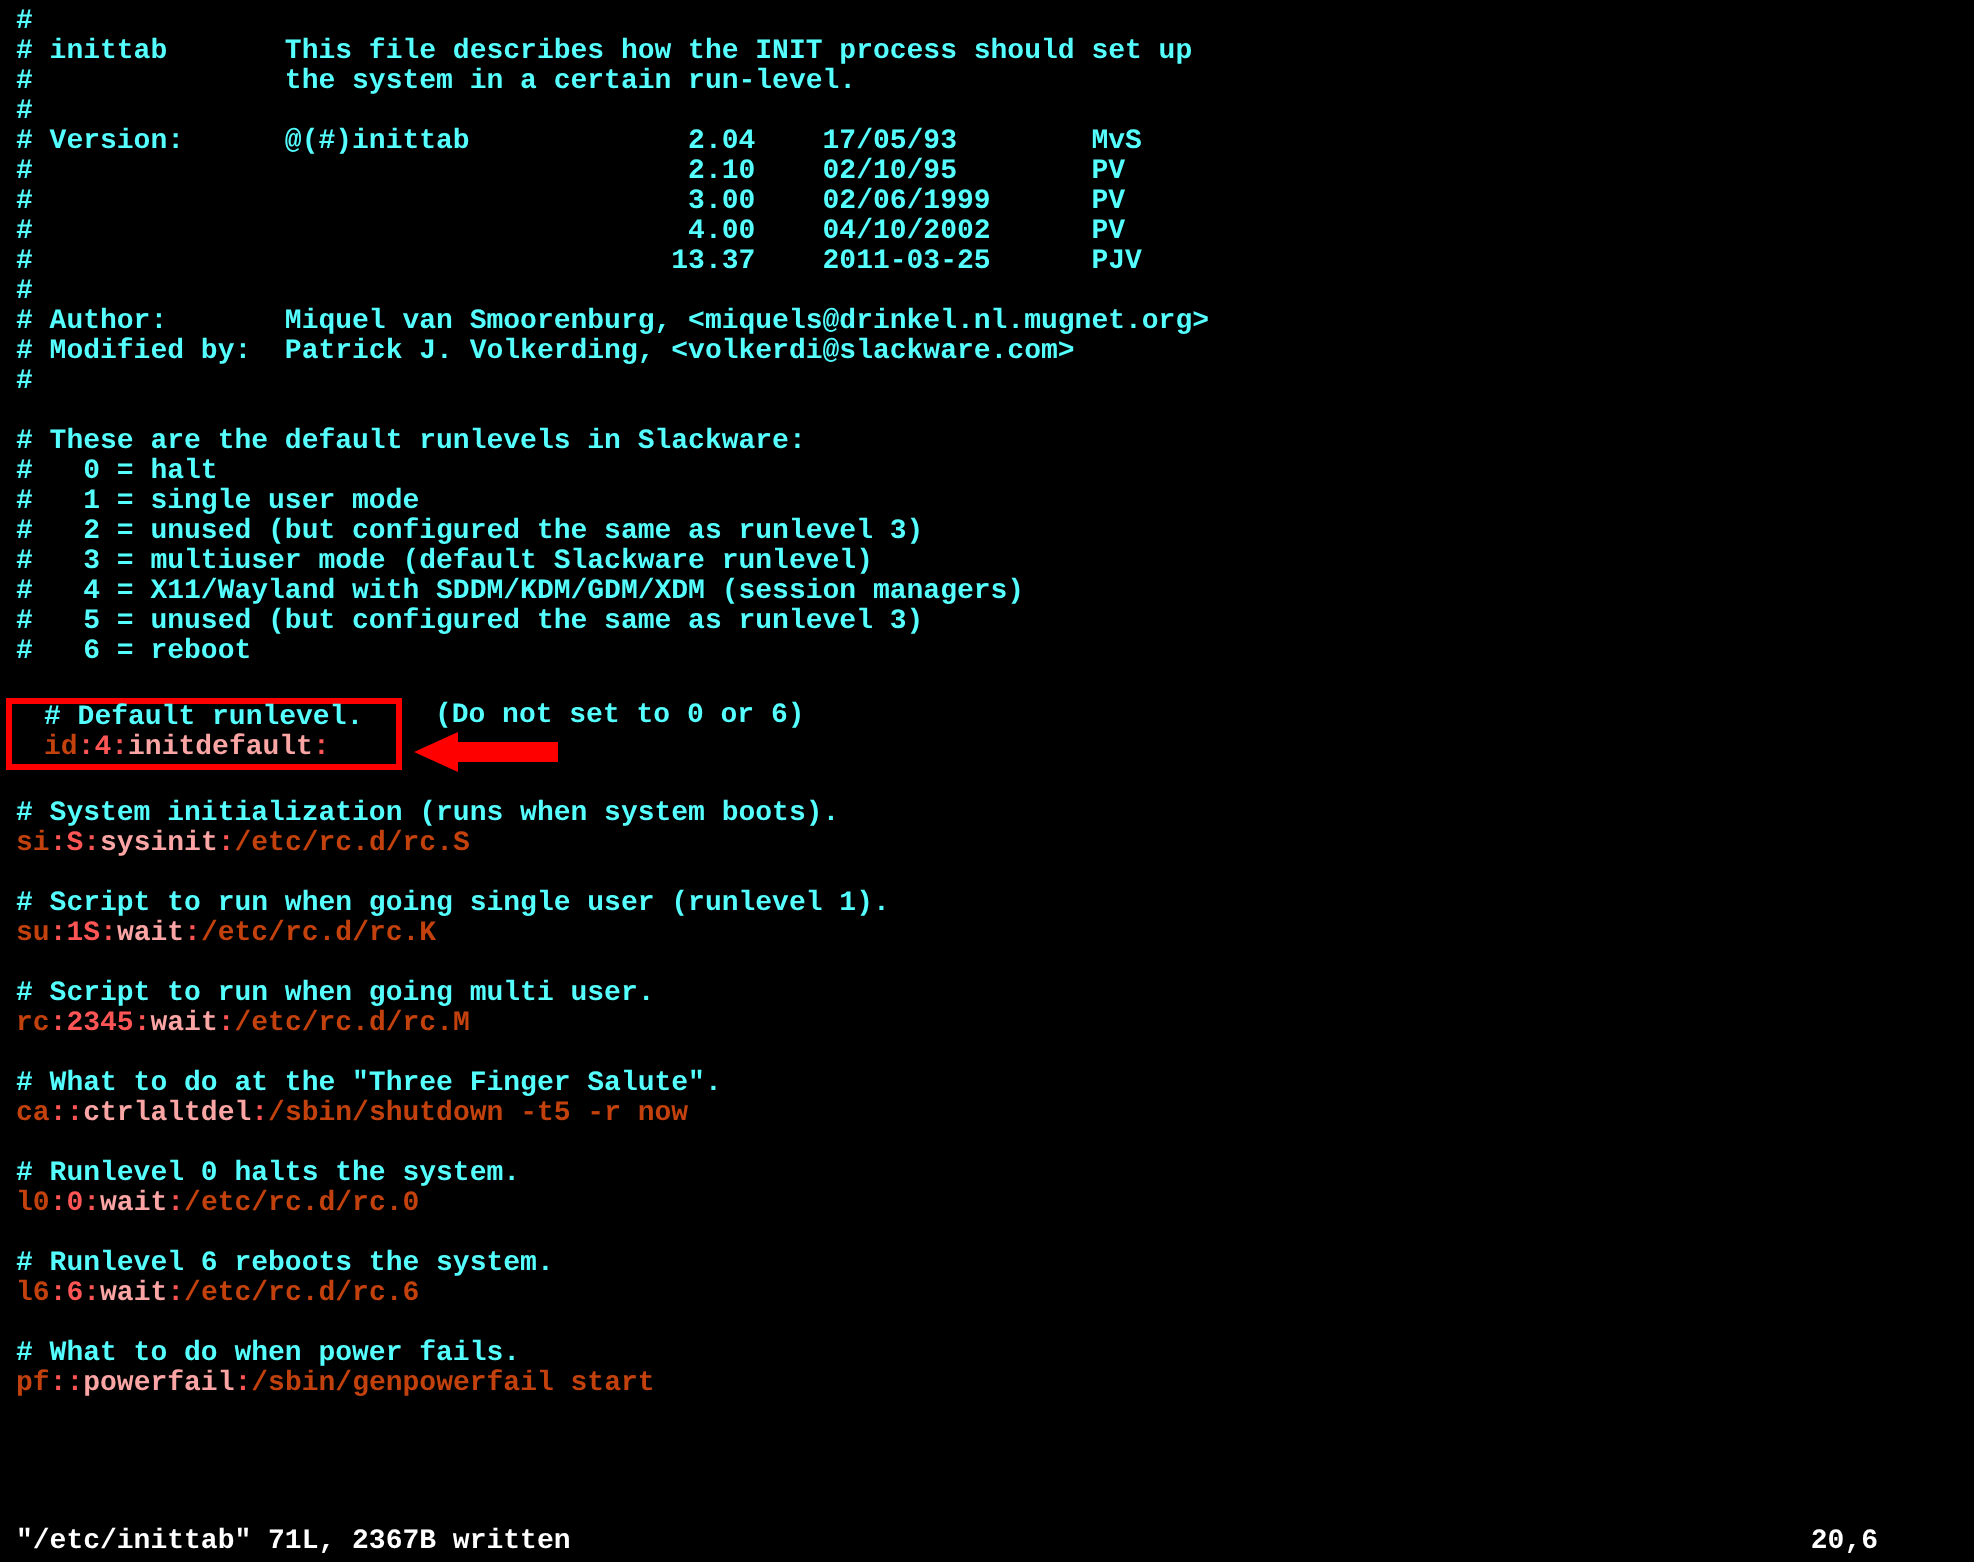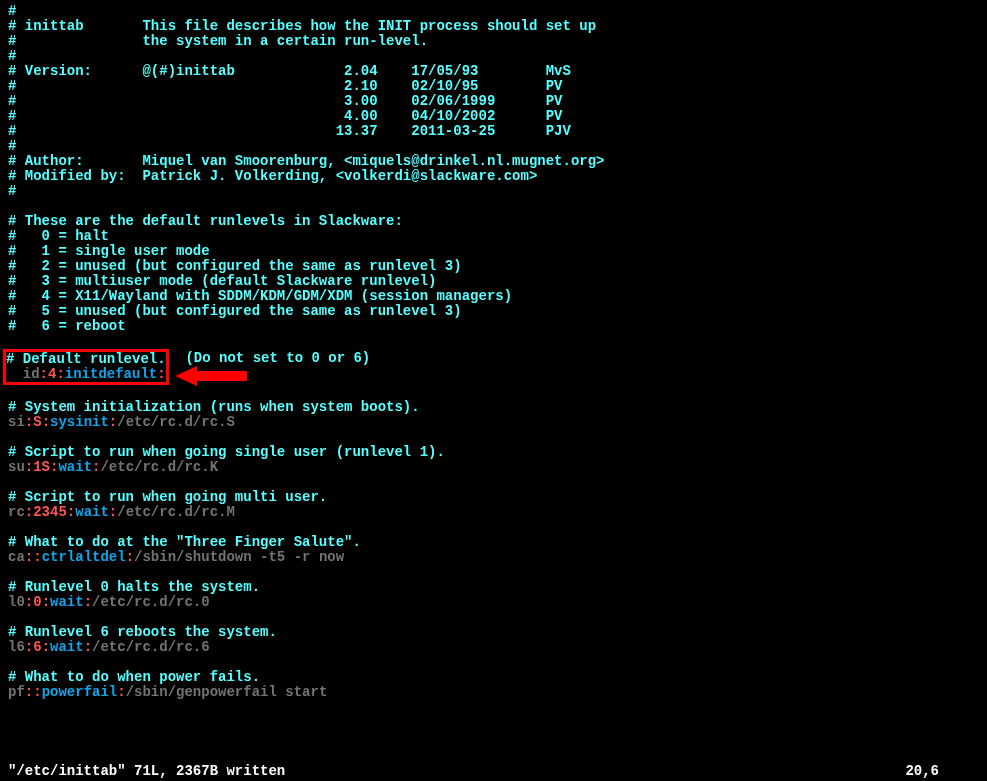--- a/index.html
+++ b/index.html
@@ -13,30 +13,29 @@
     height: 781px;
     overflow: hidden;
     font-weight: bold;
   }
   .editor {
     padding: 4px 8px;
     white-space: pre;
     color: #55ffff;
   }
   .c { color: #55ffff; }    
-  .y { color: #737373; }    
+  .y { color: #c2410c; }    
   .r { color: #ff5555; }    
-  .g { color: #0ea5e9; }    
+  .g { color: #fca5a5; }    
   .w { color: #ffffff; }    
   .highlight-box {
     display: inline-block;
     border: 3px solid #ff0000;
-    padding: 0 0;
+    padding: 0 16px;
     margin-left:-5px;
-    text-align:right;
   }
   .arrow {
     display: inline-block;
     color: #ff0000;
     font-size: 22px;
     vertical-align: middle;
     width: 0;
     height: 0;
     border-top: 10px solid transparent;
     border-bottom: 10px solid transparent;

